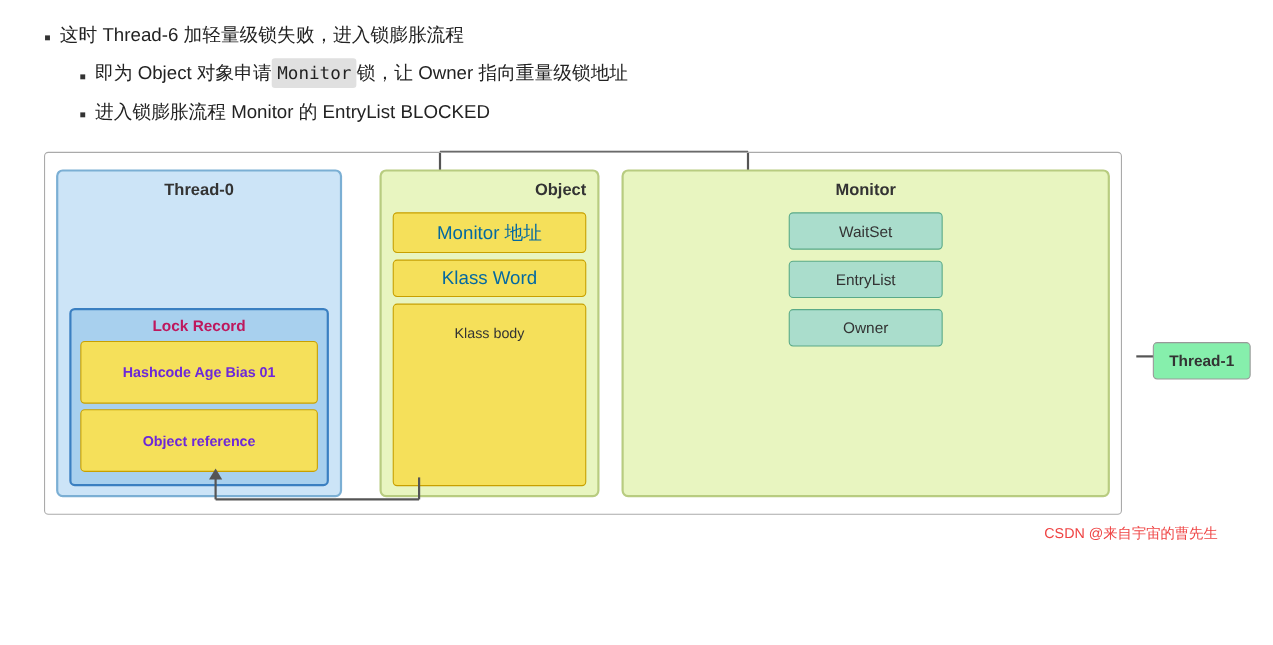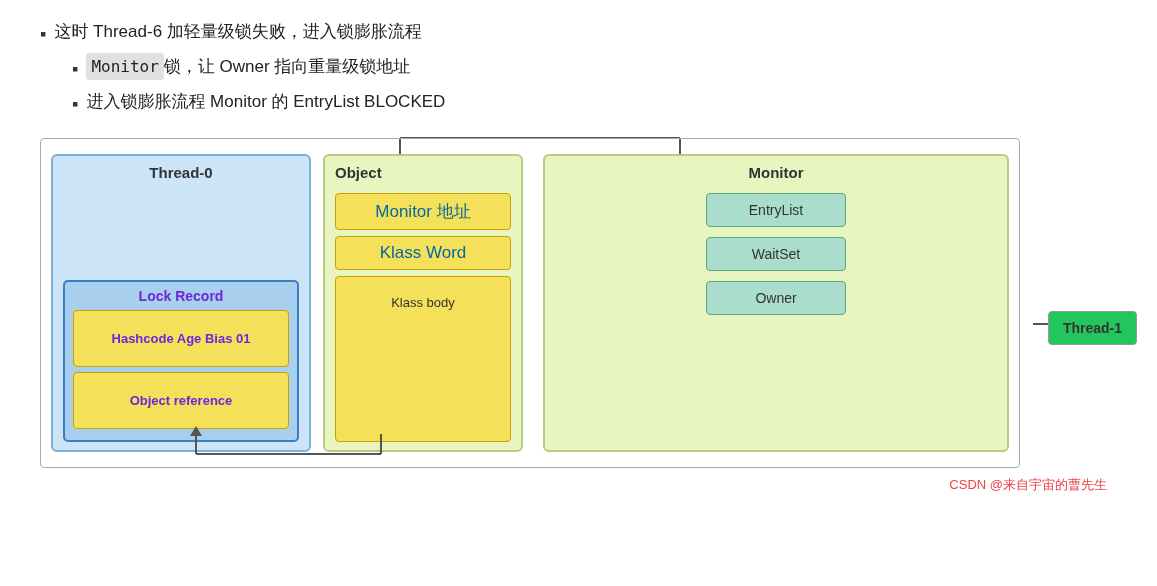--- a/index.html
+++ b/index.html
@@ -91,21 +91,21 @@
       border-radius: 5px;
       background: #a8d0ee;
       width: 100%;
       padding: 6px 8px;
       margin-top: auto;
     }
 
     .lock-record-title {
       font-size: 14px;
       font-weight: bold;
-      color: #6d28d9;
+      color: #be185d;
       text-align: center;
       margin-bottom: 6px;
     }
 
     .lock-record-row {
       background: #f5e05a;
       border: 1px solid #c8a000;
       border-radius: 4px;
       text-align: center;
       font-size: 13px;
@@ -114,25 +114,25 @@
       padding: 20px 4px;
       margin-bottom: 5px;
     }
 
     
     .object-panel {
       width: 200px;
       border: 2px solid #b8cc80;
       border-radius: 6px;
       background: #e8f5c0;
-      margin: 15px 10px 15px 2px;
+      margin: 15px 10px 15px 24px;
       padding: 8px 10px;
       display: flex;
       flex-direction: column;
-      align-items: flex-start;
+      align-items: flex-end;
       position: relative;
       flex-shrink: 0;
     }
 
     .obj-field {
       background: #f5e05a;
       border: 1px solid #c8a000;
       border-radius: 4px;
       text-align: center;
       font-size: 17px;
@@ -184,21 +184,21 @@
       background: #aaddcc;
       border: 1px solid #5aaa88;
       position: relative;
     }
 
     
     .thread1-box {
       position: absolute;
       right: -130px;
       top: 155px;
-      background: #22c55e;
+      background: #86efac;
       border: 1.5px solid #999;
       border-radius: 4px;
       padding: 8px 14px;
       font-size: 14px;
       font-weight: bold;
       color: #333;
       white-space: nowrap;
     }
 
     
@@ -259,20 +259,21 @@
 
 <div class="page-container">
 
   <div class="text-block">
     <div class="bullet-item">
       <span class="bullet-marker">▪</span>
       <span>这时 Thread-6 加轻量级锁失败，进入锁膨胀流程</span>
     </div>
     <div class="bullet-item bullet-sub">
       <span class="bullet-marker">▪</span>
+      <span>即为 Object 对象申请</span>
       <span class="inline-code">Monitor</span>
       <span>锁，让 Owner 指向重量级锁地址</span>
     </div>
     <div class="bullet-item bullet-sub">
       <span class="bullet-marker">▪</span>
       <span>进入锁膨胀流程 Monitor 的 EntryList BLOCKED</span>
     </div>
   </div>
 
   <div class="diagram-container">
@@ -302,22 +303,22 @@
 
       <div class="object-panel">
         <div class="panel-title">Object</div>
         <div class="obj-field">Monitor 地址</div>
         <div class="obj-field">Klass Word</div>
         <div class="obj-body">Klass body</div>
       </div>
 
       <div class="monitor-panel">
         <div class="panel-title">Monitor</div>
+        <div class="monitor-item">WaitSet</div>
         <div class="monitor-item entry-list">EntryList</div>
-        <div class="monitor-item">WaitSet</div>
         <div class="monitor-item">Owner</div>
 
         <div class="arrow-entrylist">
           <div class="arrow-line-h"></div>
         </div>
 
         <div class="thread1-box">Thread-1</div>
       </div>
 
       <svg class="svg-arrows" style="overflow:visible;">

